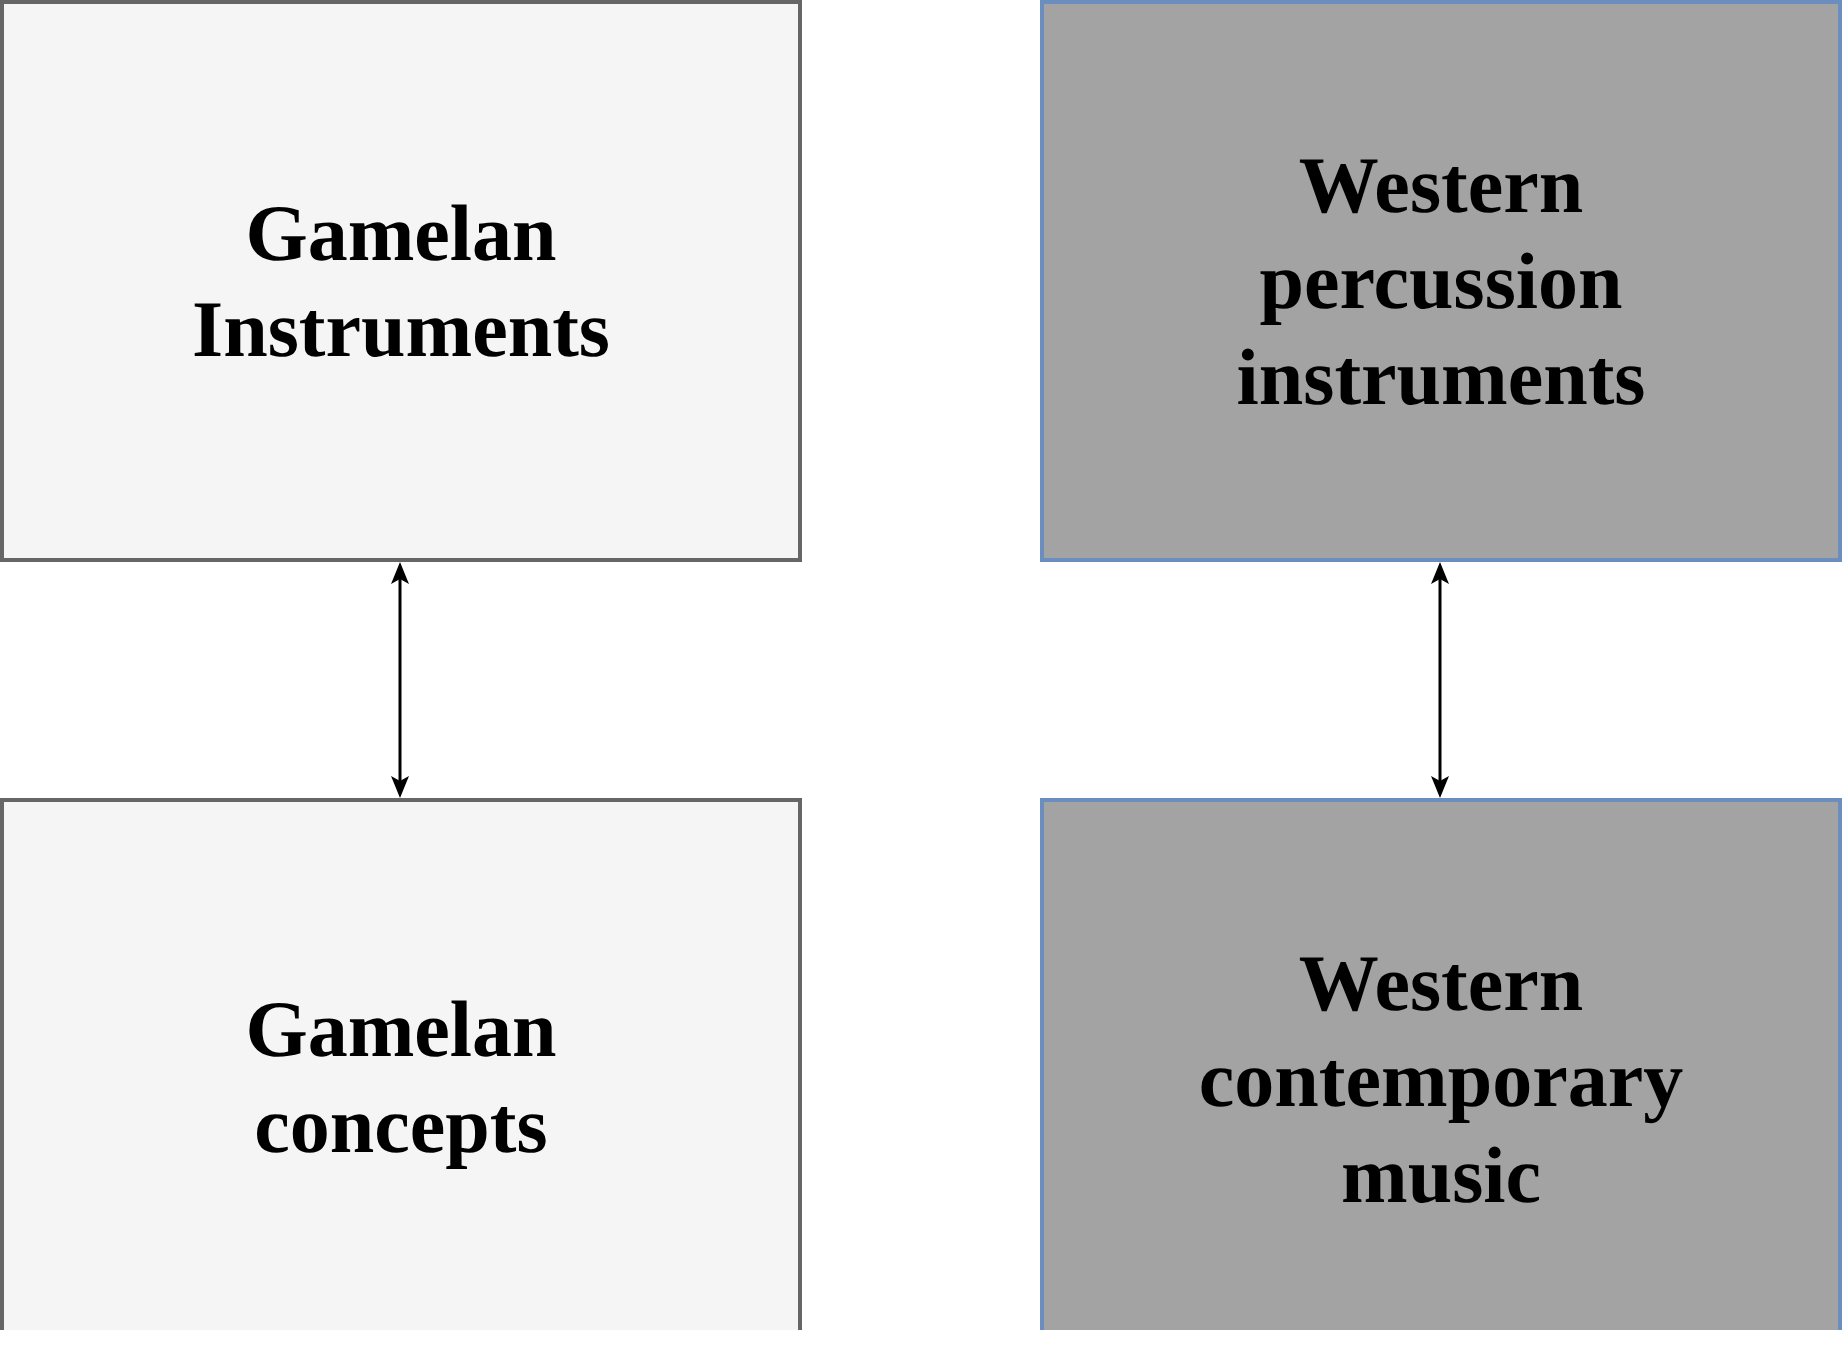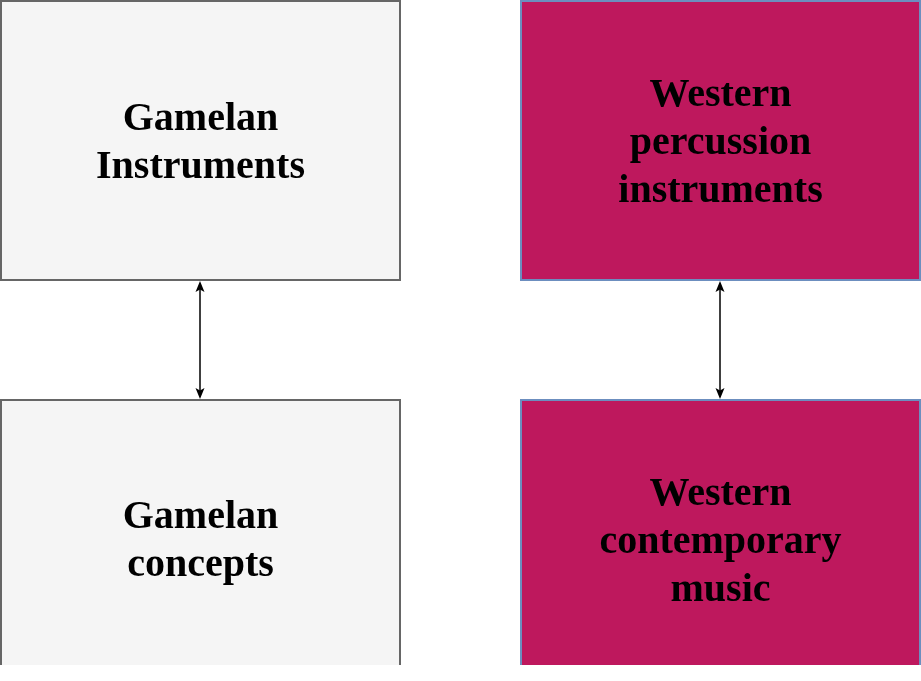--- a/index.html
+++ b/index.html
@@ -20,21 +20,21 @@
     display: flex;
     align-items: center;
     justify-content: center;
     text-align: center;
   }
   .node-gray {
     background: #f5f5f5;
     border: 2px solid #666666;
   }
   .node-blue {
-    background: #be185d;
+    background: #a3a3a3;
     border: 2px solid #6c8ebf;
   }
   .node-label {
     font-family: "Liberation Serif", "DejaVu Serif", serif;
     font-weight: 700;
     font-size: 40px;
     line-height: 48px;
     color: #000000;
     white-space: pre-line;
   }

